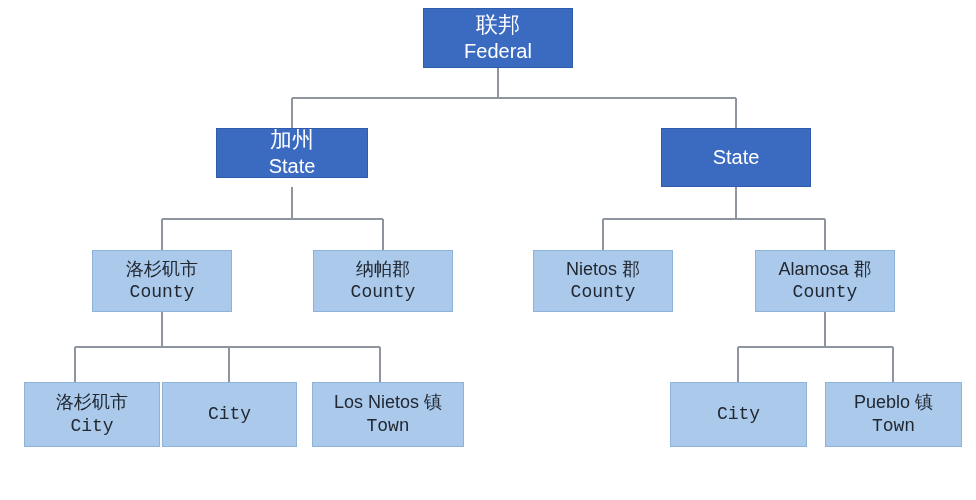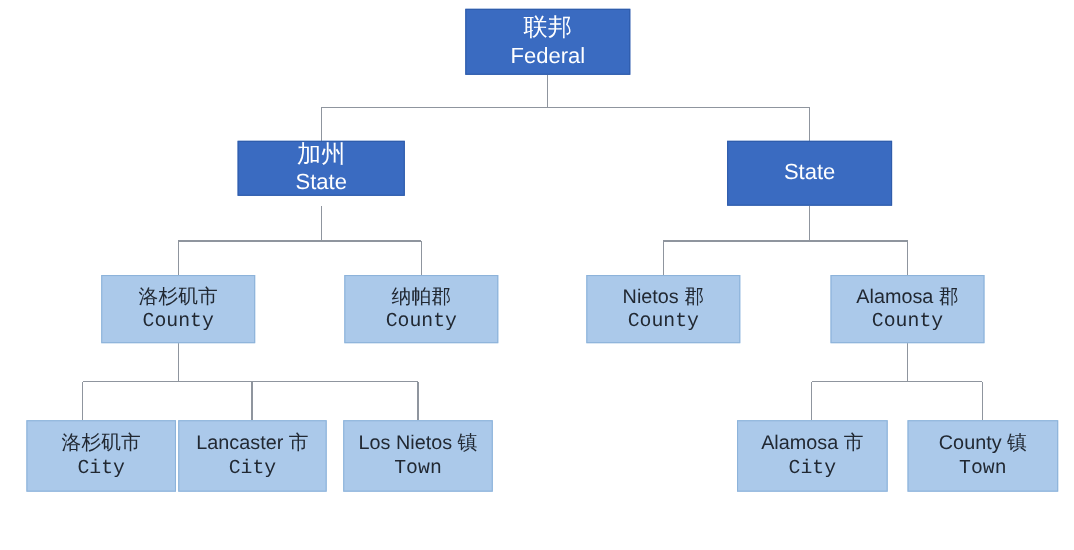--- a/index.html
+++ b/index.html
@@ -94,32 +94,30 @@
     <span class="zh">Alamosa 郡</span>
     <span class="en">County</span>
   </div>
 
   <div class="node low" style="left:24px; top:382px; width:136px; height:65px">
     <span class="zh">洛杉矶市</span>
     <span class="en">City</span>
   </div>
 
   <div class="node low" style="left:162px; top:382px; width:135px; height:65px">
-    <span class="zh">Lancaster 市</span>
     <span class="en">City</span>
   </div>
 
-  <div class="node low" style="left:312px; top:382px; width:136px; height:65px">
+  <div class="node low" style="left:312px; top:382px; width:152px; height:65px">
     <span class="zh">Los Nietos 镇</span>
     <span class="en">Town</span>
   </div>
 
   <div class="node low" style="left:670px; top:382px; width:137px; height:65px">
-    <span class="zh">Alamosa 市</span>
     <span class="en">City</span>
   </div>
 
   <div class="node low" style="left:825px; top:382px; width:137px; height:65px">
-    <span class="zh">County 镇</span>
+    <span class="zh">Pueblo 镇</span>
     <span class="en">Town</span>
   </div>
 
 </div>
 
 </body></html>

